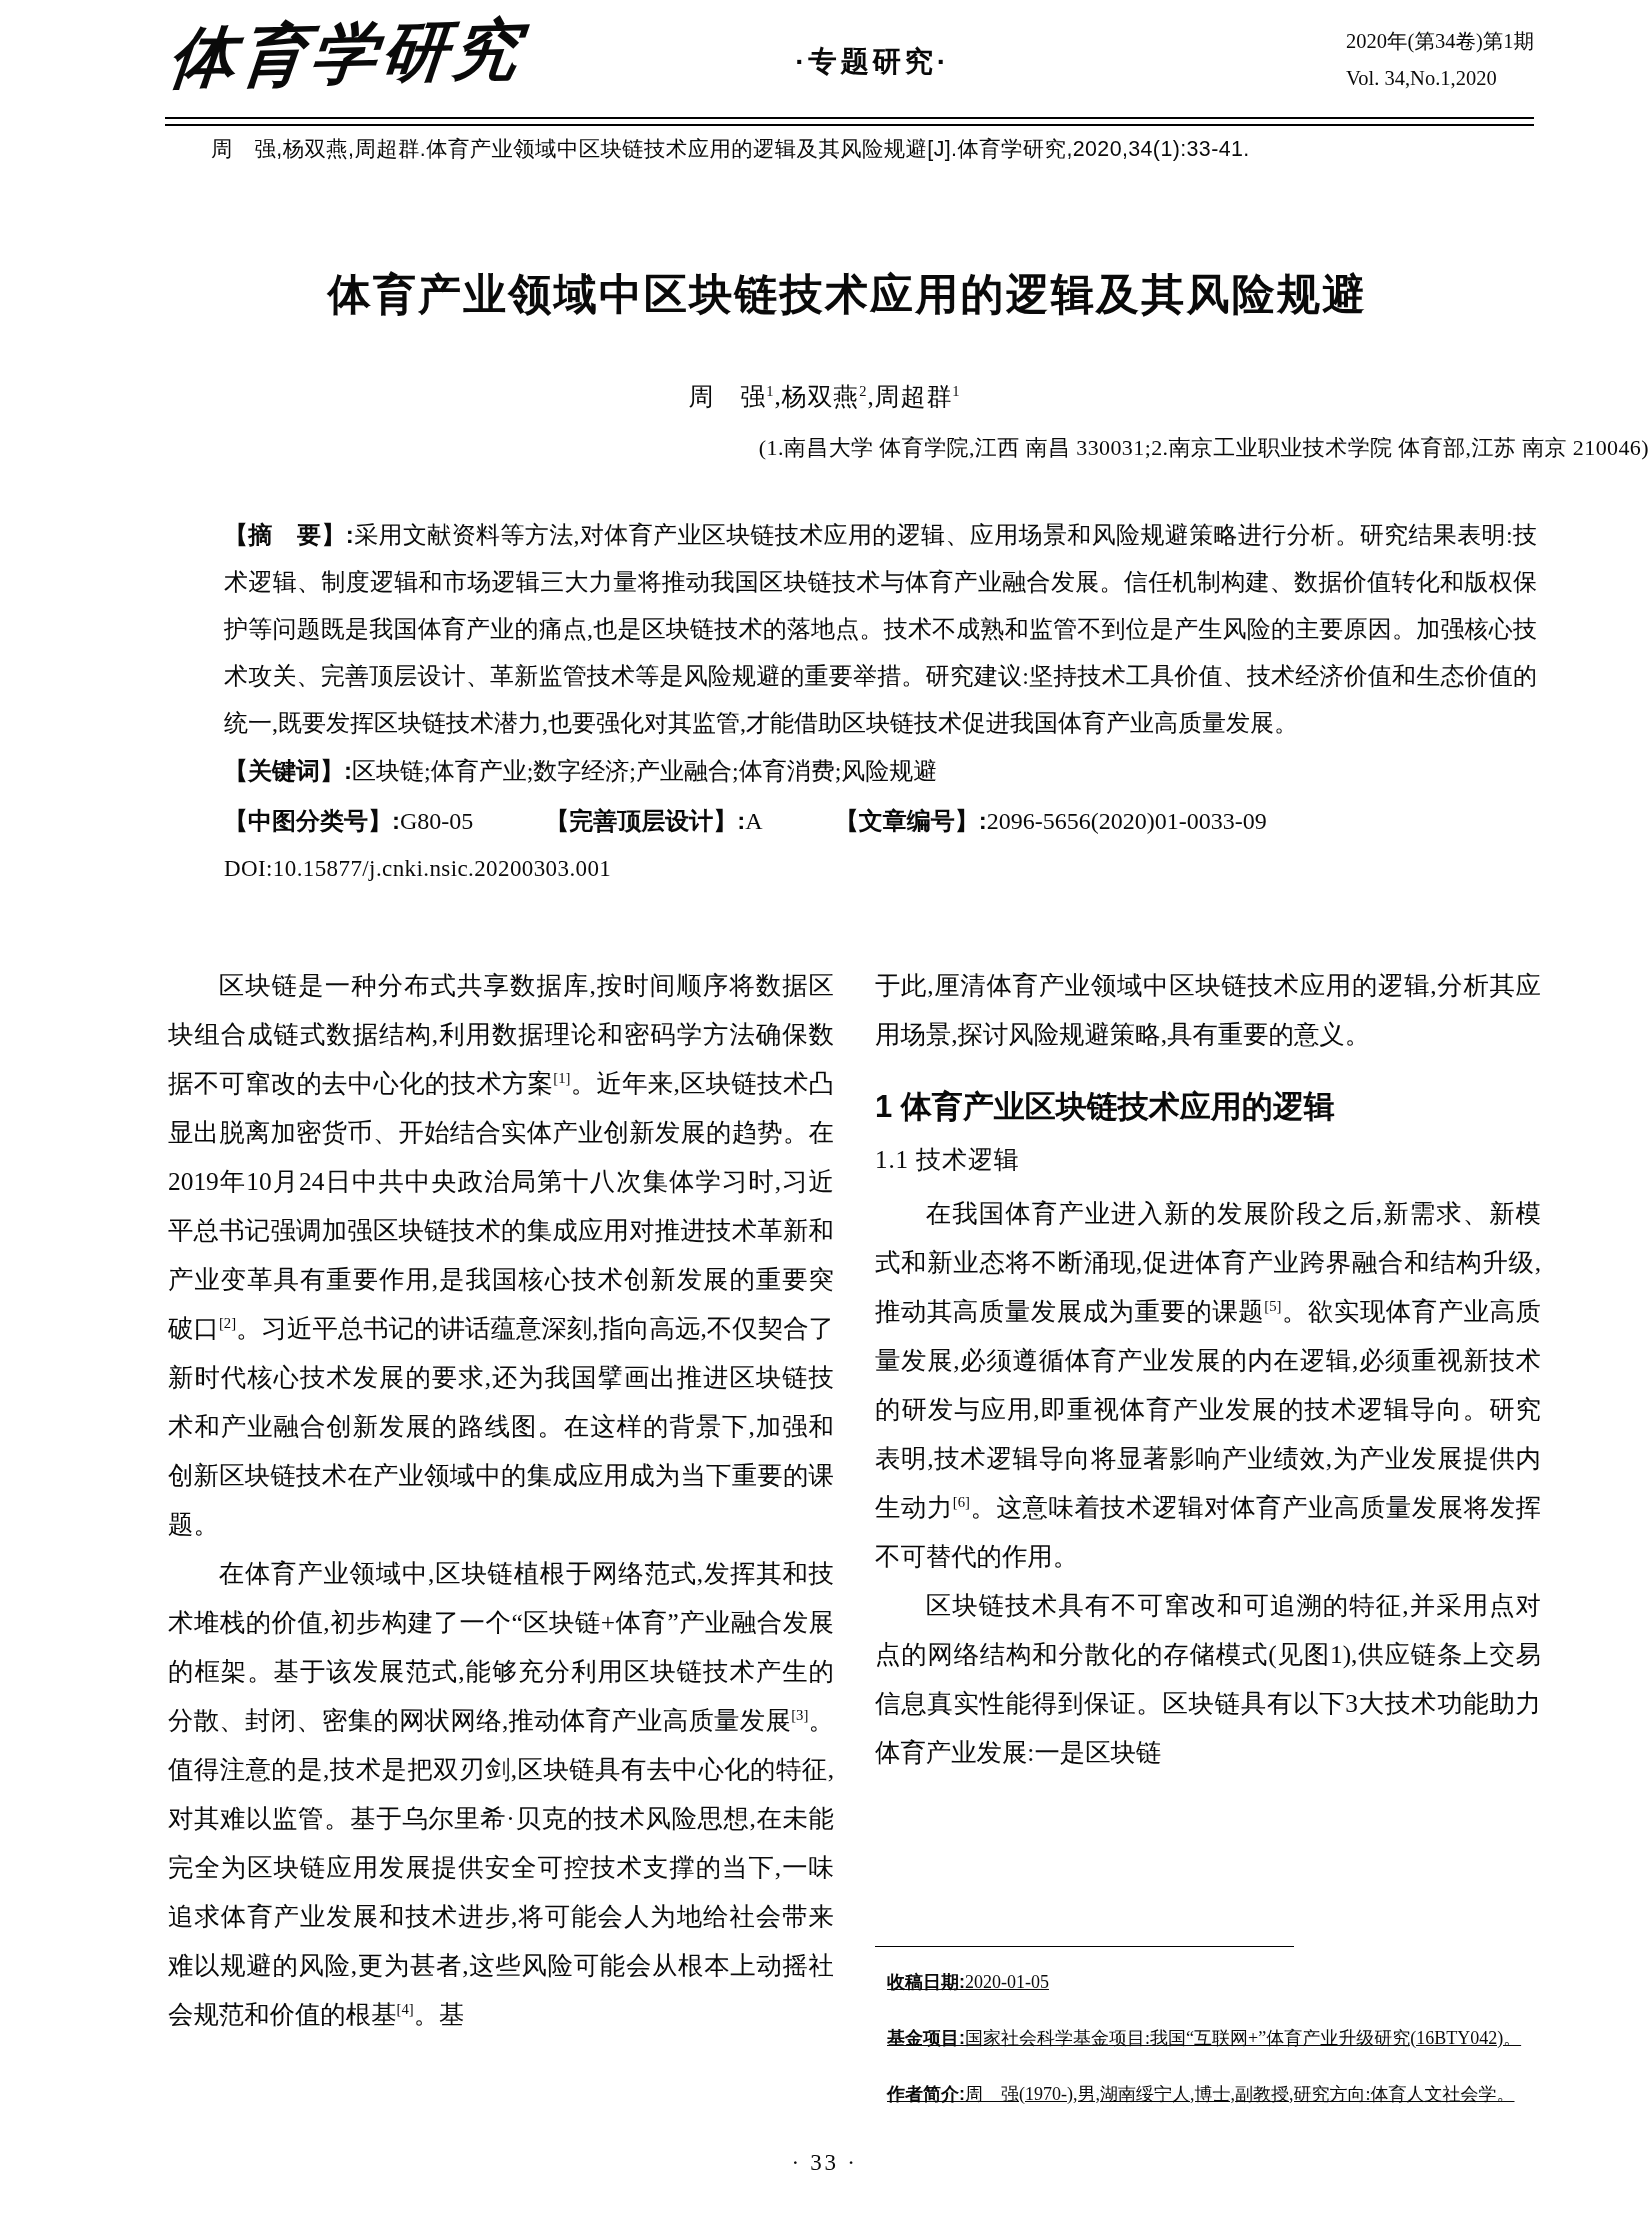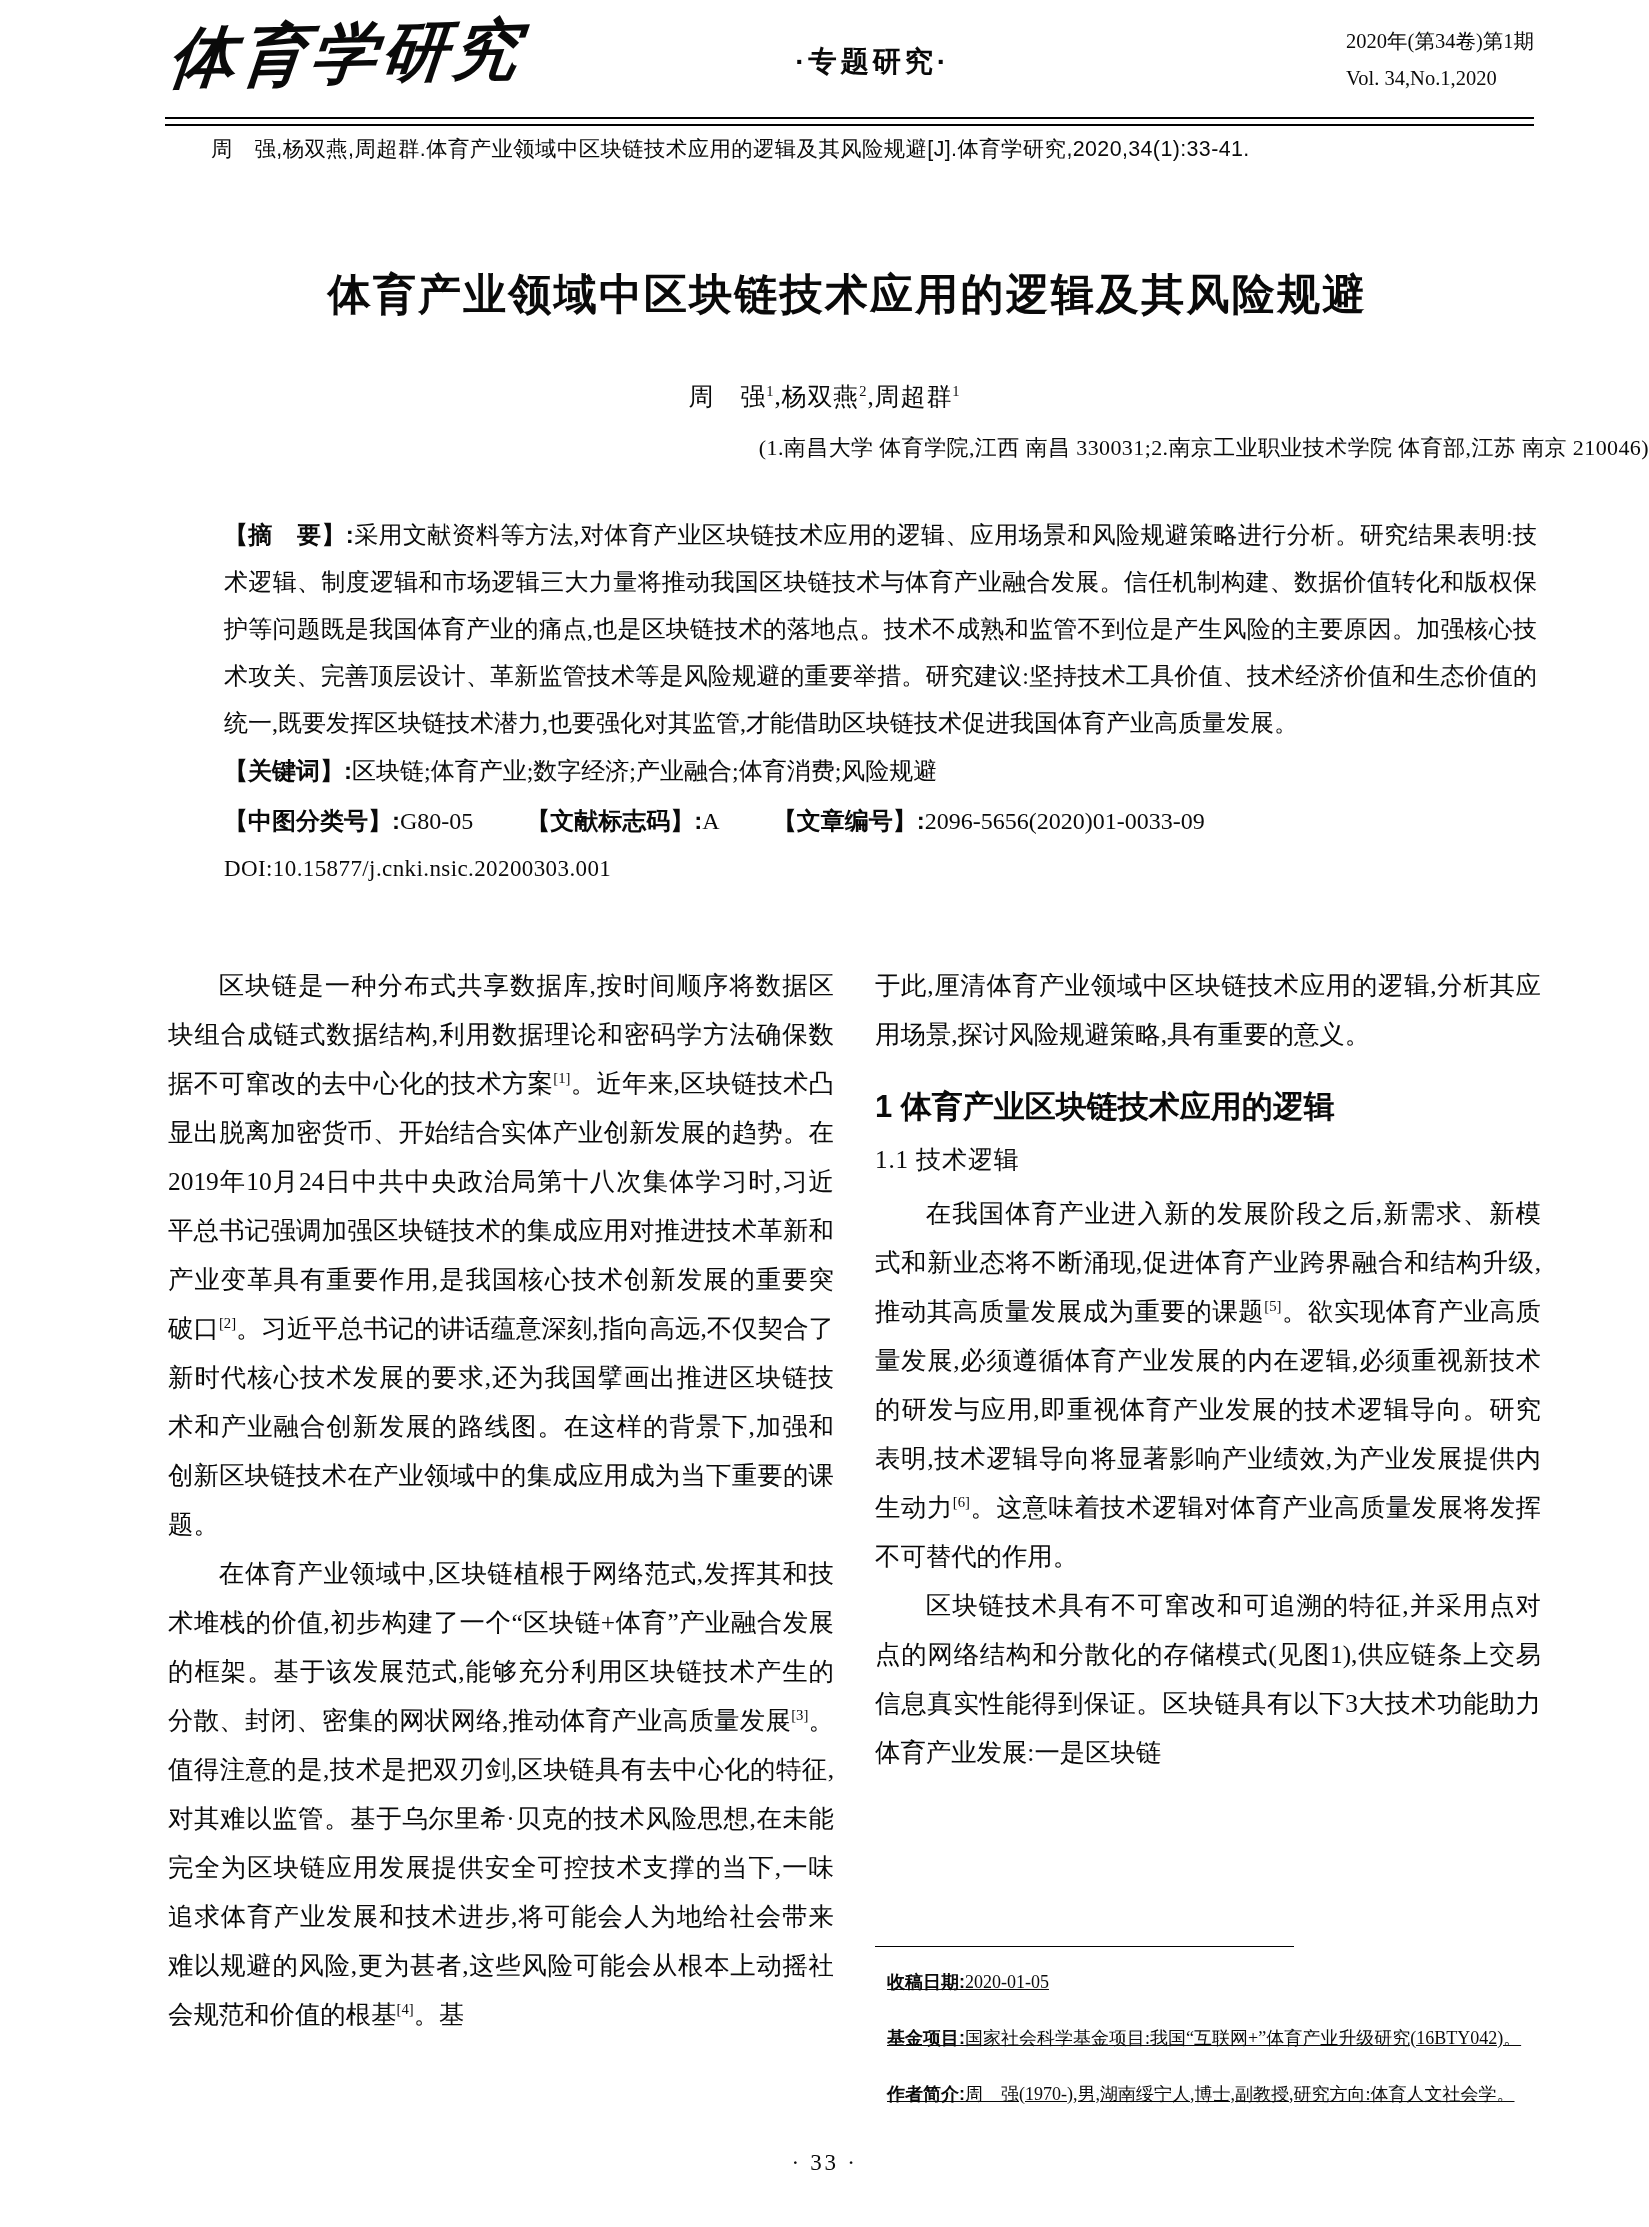--- a/index.html
+++ b/index.html
@@ -41,21 +41,21 @@
     font-size:43px;font-weight:bold;letter-spacing:2.2px;
   }
   .authors{position:absolute;left:0;right:0;top:380px;text-align:center;font-size:25px;letter-spacing:0.9px;}
   .affiliation{position:absolute;left:0;right:0;top:433px;text-align:right;font-size:22px;letter-spacing:0.4px;}
 
   
   .meta{position:absolute;left:224px;top:511px;width:1313px;}
   .meta p{margin:0;}
   .abstract,.keywords{font-size:24px;line-height:47px;text-align:justify;}
   .meta-label{font-family:"Liberation Sans","DejaVu Sans",sans-serif;font-weight:bold;}
-  .clc-line{display:flex;gap:53px;font-size:24px;line-height:47px;margin-top:1.8px;white-space:nowrap;}
+  .clc-line{display:flex;gap:72px;font-size:24px;line-height:47px;margin-top:1.8px;white-space:nowrap;}
   .doi-line{font-size:23px;line-height:47px;margin-top:2.7px;letter-spacing:0.4px;}
 
   
   .col{position:absolute;top:961px;width:666px;font-size:25.4px;line-height:49px;text-align:justify;}
   .col-left{left:168px;}
   .col-right{left:875px;}
   .col p{margin:0;text-indent:2em;}
   .col p.cont{text-indent:0;}
   .sec-h1{
     font-family:"Liberation Sans","DejaVu Sans",sans-serif;
@@ -95,21 +95,21 @@
 
   <div class="meta">
     <p class="abstract">
       <span class="meta-label">【摘　要】:</span><span>采用文献资料等方法,对体育产业区块链技术应用的逻辑、应用场景和风险规避策略进行分析。研究结果表明:技术逻辑、制度逻辑和市场逻辑三大力量将推动我国区块链技术与体育产业融合发展。信任机制构建、数据价值转化和版权保护等问题既是我国体育产业的痛点,也是区块链技术的落地点。技术不成熟和监管不到位是产生风险的主要原因。加强核心技术攻关、完善顶层设计、革新监管技术等是风险规避的重要举措。研究建议:坚持技术工具价值、技术经济价值和生态价值的统一,既要发挥区块链技术潜力,也要强化对其监管,才能借助区块链技术促进我国体育产业高质量发展。</span>
     </p>
     <p class="keywords">
       <span class="meta-label">【关键词】:</span><span>区块链;体育产业;数字经济;产业融合;体育消费;风险规避</span>
     </p>
     <div class="clc-line">
       <span><span class="meta-label">【中图分类号】:</span><span>G80-05</span></span>
-      <span><span class="meta-label">【文献标志码】:</span><span>A</span></span>
+      <span><span class="meta-label">【完善顶层设计】:</span><span>A</span></span>
       <span><span class="meta-label">【文章编号】:</span><span>2096-5656(2020)01-0033-09</span></span>
     </div>
     <p class="doi-line">DOI:10.15877/j.cnki.nsic.20200303.001</p>
   </div>
 
   <div class="col col-left">
       <p>区块链是一种分布式共享数据库,按时间顺序将数据区块组合成链式数据结构,利用数据理论和密码学方法确保数据不可窜改的去中心化的技术方案<sup>[1]</sup>。近年来,区块链技术凸显出脱离加密货币、开始结合实体产业创新发展的趋势。在2019年10月24日中共中央政治局第十八次集体学习时,习近平总书记强调加强区块链技术的集成应用对推进技术革新和产业变革具有重要作用,是我国核心技术创新发展的重要突破口<sup>[2]</sup>。习近平总书记的讲话蕴意深刻,指向高远,不仅契合了新时代核心技术发展的要求,还为我国擘画出推进区块链技术和产业融合创新发展的路线图。在这样的背景下,加强和创新区块链技术在产业领域中的集成应用成为当下重要的课题。</p>
       <p>在体育产业领域中,区块链植根于网络范式,发挥其和技术堆栈的价值,初步构建了一个“区块链+体育”产业融合发展的框架。基于该发展范式,能够充分利用区块链技术产生的分散、封闭、密集的网状网络,推动体育产业高质量发展<sup>[3]</sup>。值得注意的是,技术是把双刃剑,区块链具有去中心化的特征,对其难以监管。基于乌尔里希·贝克的技术风险思想,在未能完全为区块链应用发展提供安全可控技术支撑的当下,一味追求体育产业发展和技术进步,将可能会人为地给社会带来难以规避的风险,更为甚者,这些风险可能会从根本上动摇社会规范和价值的根基<sup>[4]</sup>。基</p>
     </div>
   <div class="col col-right">

